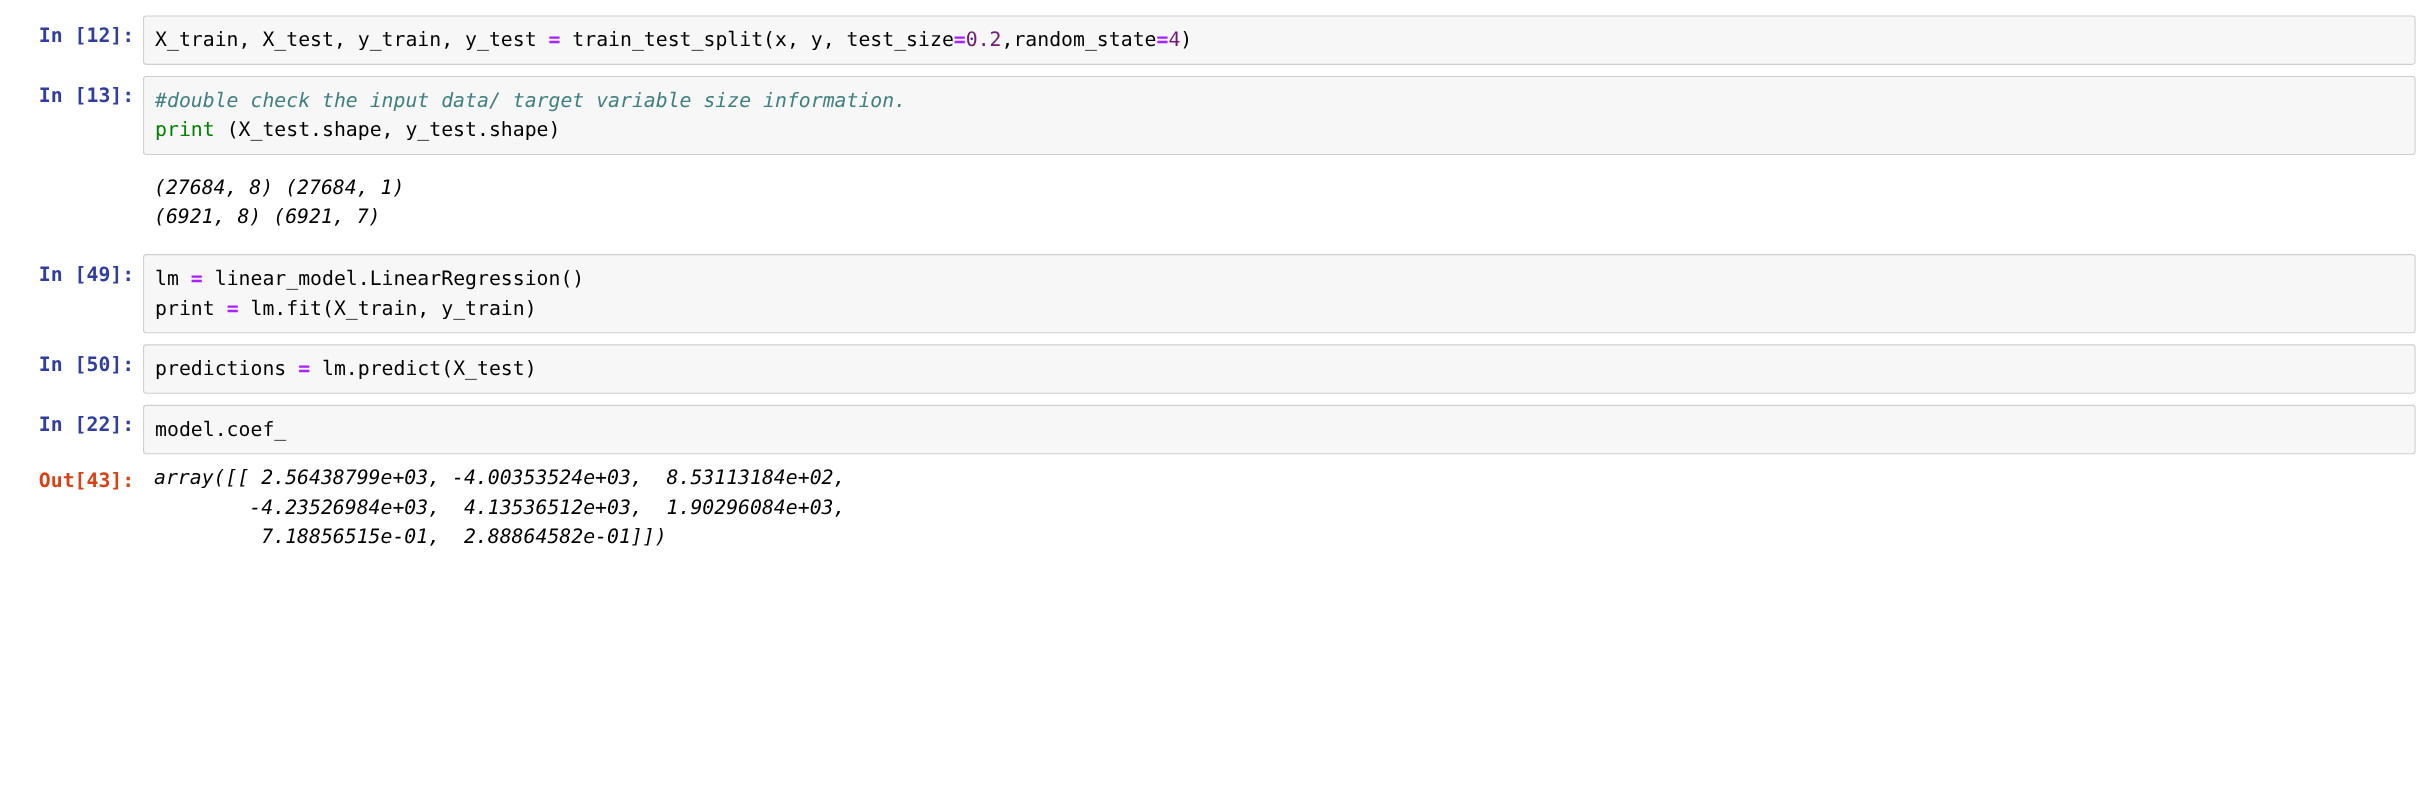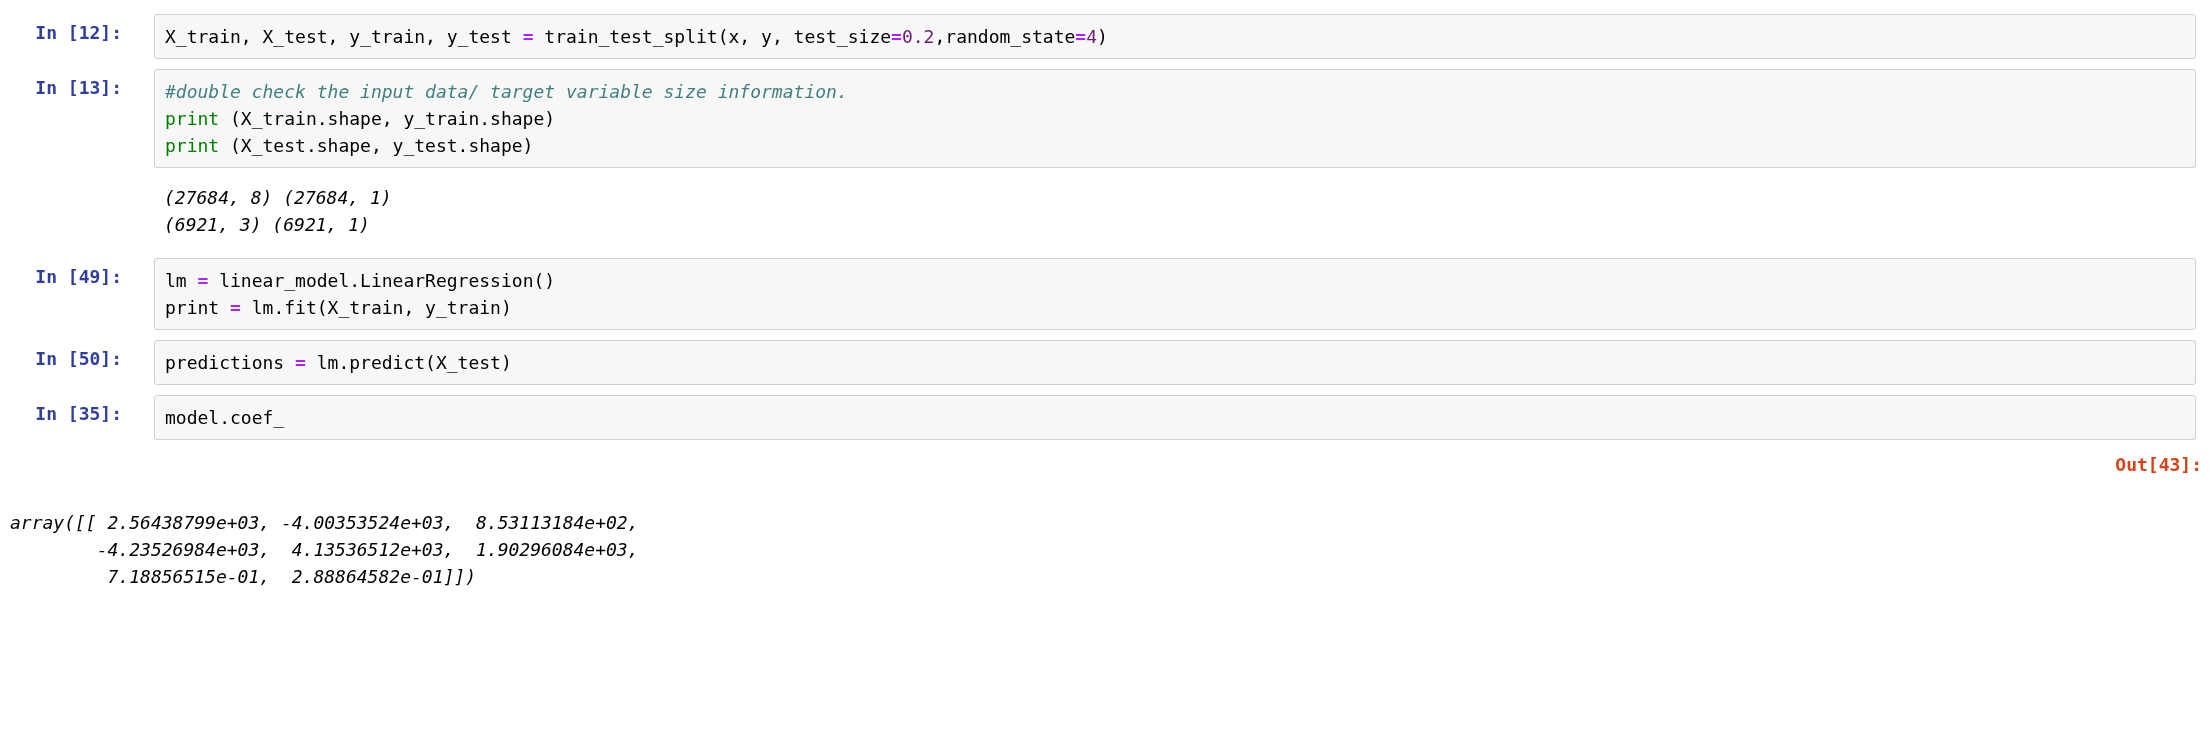--- a/index.html
+++ b/index.html
@@ -1,19 +1,18 @@
 <!DOCTYPE html>
 <html><head>
   <meta charset="utf-8">
   <style>
     * {
       margin: 0;
       padding: 0;
       box-sizing: border-box;
-      gap: 24px;
     }
     body {
       font-family: "Helvetica Neue", Helvetica, Arial, sans-serif;
       font-size: 14px;
       background: #ffffff;
       padding: 8px 0;
     }
     .cell {
       display: flex;
       padding: 4px 0;
@@ -74,55 +73,54 @@
   <div class="prompt prompt-in">In [12]:</div>
   <div class="input-area">
     <div class="code-line"><span>X_train, X_test, y_train, y_test </span><span class="tok-op">=</span><span> train_test_split(x, y, test_size</span><span class="tok-op">=</span><span class="tok-num">0.2</span><span>,random_state</span><span class="tok-op">=</span><span class="tok-num">4</span><span>)</span></div>
   </div>
 </div>
 
 <div class="cell">
   <div class="prompt prompt-in">In [13]:</div>
   <div class="input-area">
     <div class="code-line"><span class="tok-comment">#double check the input data/ target variable size information.</span></div>
-    <div class="code-line"><span class="tok-builtin">print</span><span> (X_train.shape, y_train.shape)</span></div>
     <div class="code-line"><span class="tok-builtin">print</span><span> (X_test.shape, y_test.shape)</span></div>
   </div>
 </div>
 
 <div class="cell">
   <div class="prompt"></div>
   <div class="output-area">
     <div class="output-text">(27684, 8) (27684, 1)</div>
-    <div class="output-text">(6921, 3) (6921, 1)</div>
+    <div class="output-text">(6921, 8) (6921, 7)</div>
   </div>
 </div>
 
 <div class="cell">
   <div class="prompt prompt-in">In [49]:</div>
   <div class="input-area">
     <div class="code-line"><span>lm </span><span class="tok-op">=</span><span> linear_model.LinearRegression</span><span>()</span></div>
     <div class="code-line"><span>print </span><span class="tok-op">=</span><span> lm.fit(X_train, y_train)</span></div>
   </div>
 </div>
 
 <div class="cell">
   <div class="prompt prompt-in">In [50]:</div>
   <div class="input-area">
     <div class="code-line"><span>predictions </span><span class="tok-op">=</span><span> lm.predict(X_test)</span></div>
   </div>
 </div>
 
 <div class="cell">
-  <div class="prompt prompt-in">In [35]:</div>
+  <div class="prompt prompt-in">In [22]:</div>
   <div class="input-area">
     <div class="code-line"><span>model.coef_</span></div>
   </div>
 </div>
 
-<div class="cell" style="padding-top:0;flex-direction:column;">
+<div class="cell" style="padding-top:0;">
   <div class="prompt prompt-out">Out[43]:</div>
   <div class="output-area" style="padding-top:2px;">
     <div class="output-text">array([[ 2.56438799e+03, -4.00353524e+03,  8.53113184e+02,</div>
     <div class="output-text">        -4.23526984e+03,  4.13536512e+03,  1.90296084e+03,</div>
     <div class="output-text">         7.18856515e-01,  2.88864582e-01]])</div>
   </div>
 </div>
 
 </body></html>

